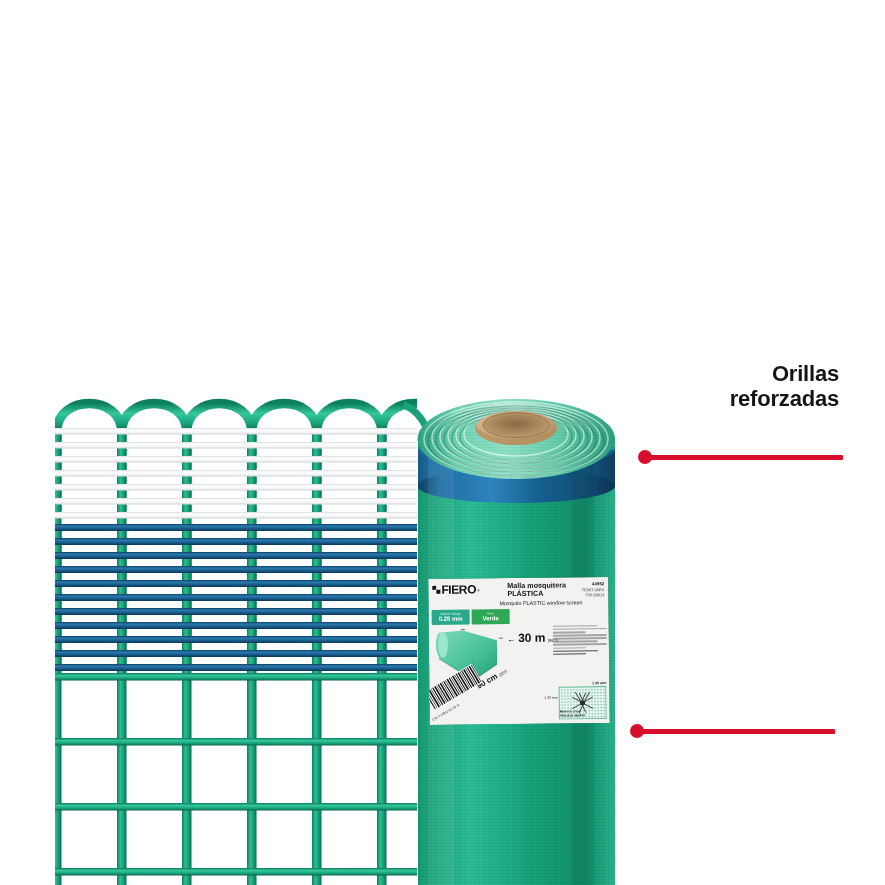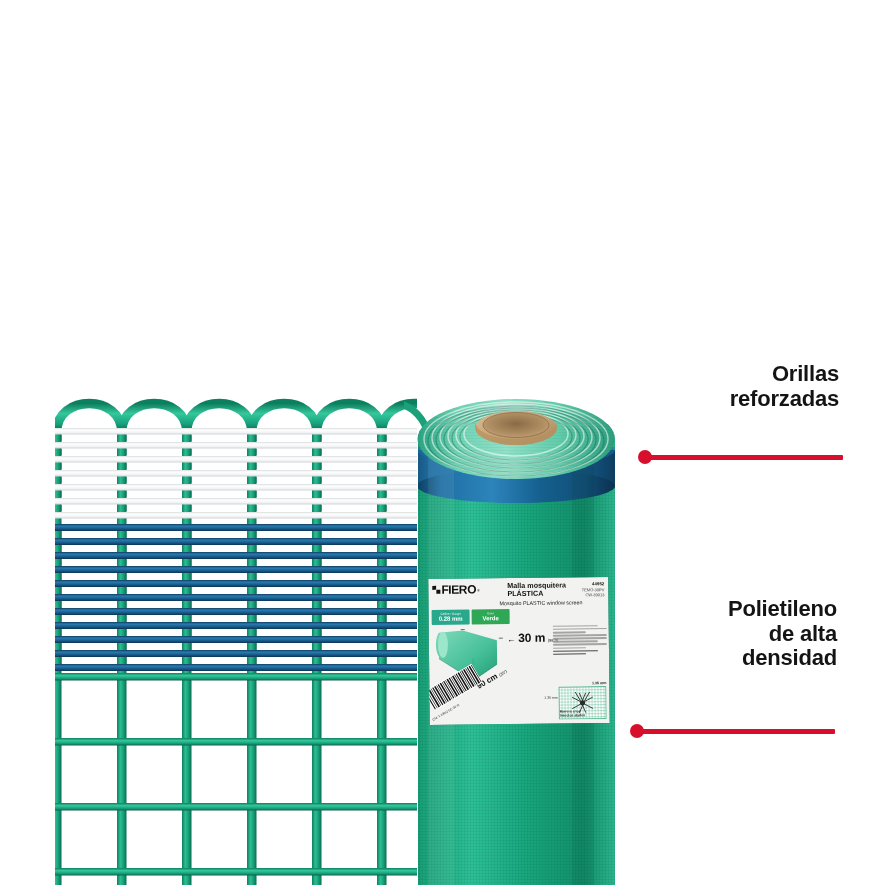--- a/index.html
+++ b/index.html
@@ -575,23 +575,18 @@
 
   <div class="callout" id="callout-1">
     <div class="ctext">Orillas
 reforzadas</div>
   </div>
   <div class="leader" id="leader-1">
     <span class="ldot"></span>
     <span class="lline"></span>
   </div>
 
-  <div class="callout" id="callout-2">
-    <div class="ctext">Polietileno
-de alta
-densidad</div>
-  </div>
   <div class="leader" id="leader-2">
     <span class="ldot"></span>
     <span class="lline"></span>
   </div>
 
 </div>
 
 </body></html>

